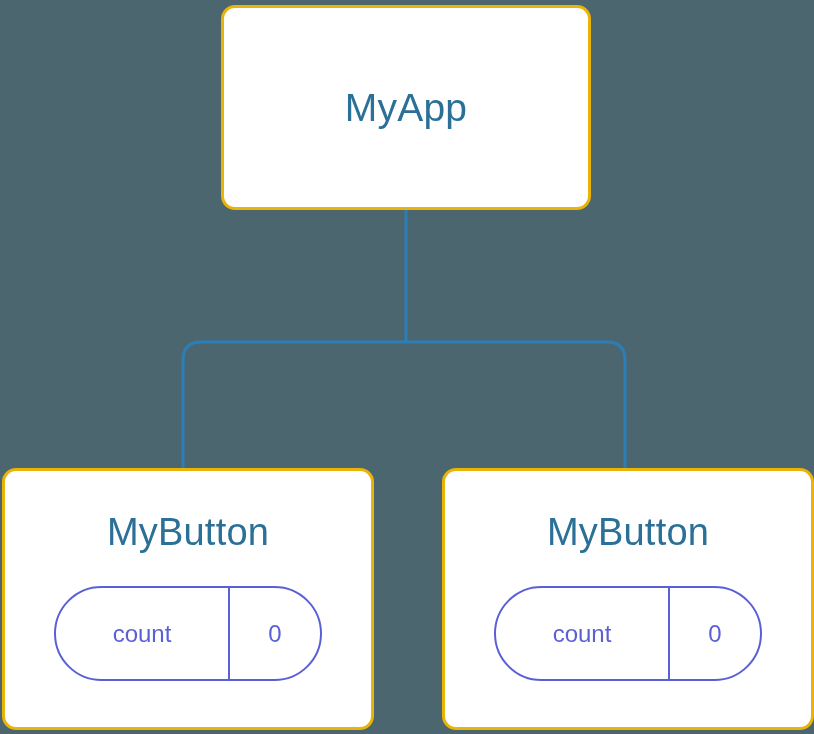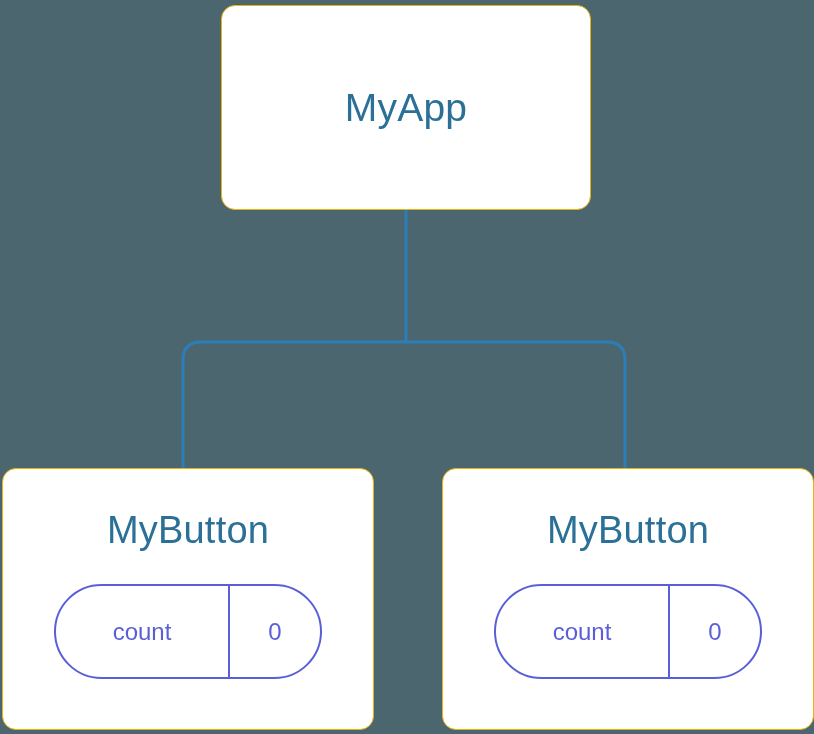--- a/index.html
+++ b/index.html
@@ -27,21 +27,21 @@
     width: 814px;
     height: 734px;
     pointer-events: none;
   }
 
   
   .node {
     position: absolute;
     box-sizing: border-box;
     background: #ffffff;
-    border: 1px solid #eab308;
+    border: 3px solid #eab308;
     border-radius: 14px;
     display: flex;
     flex-direction: column;
     align-items: center;
   }
   .node-root {
     left: 221px;
     top: 5px;
     width: 370px;
     height: 205px;

